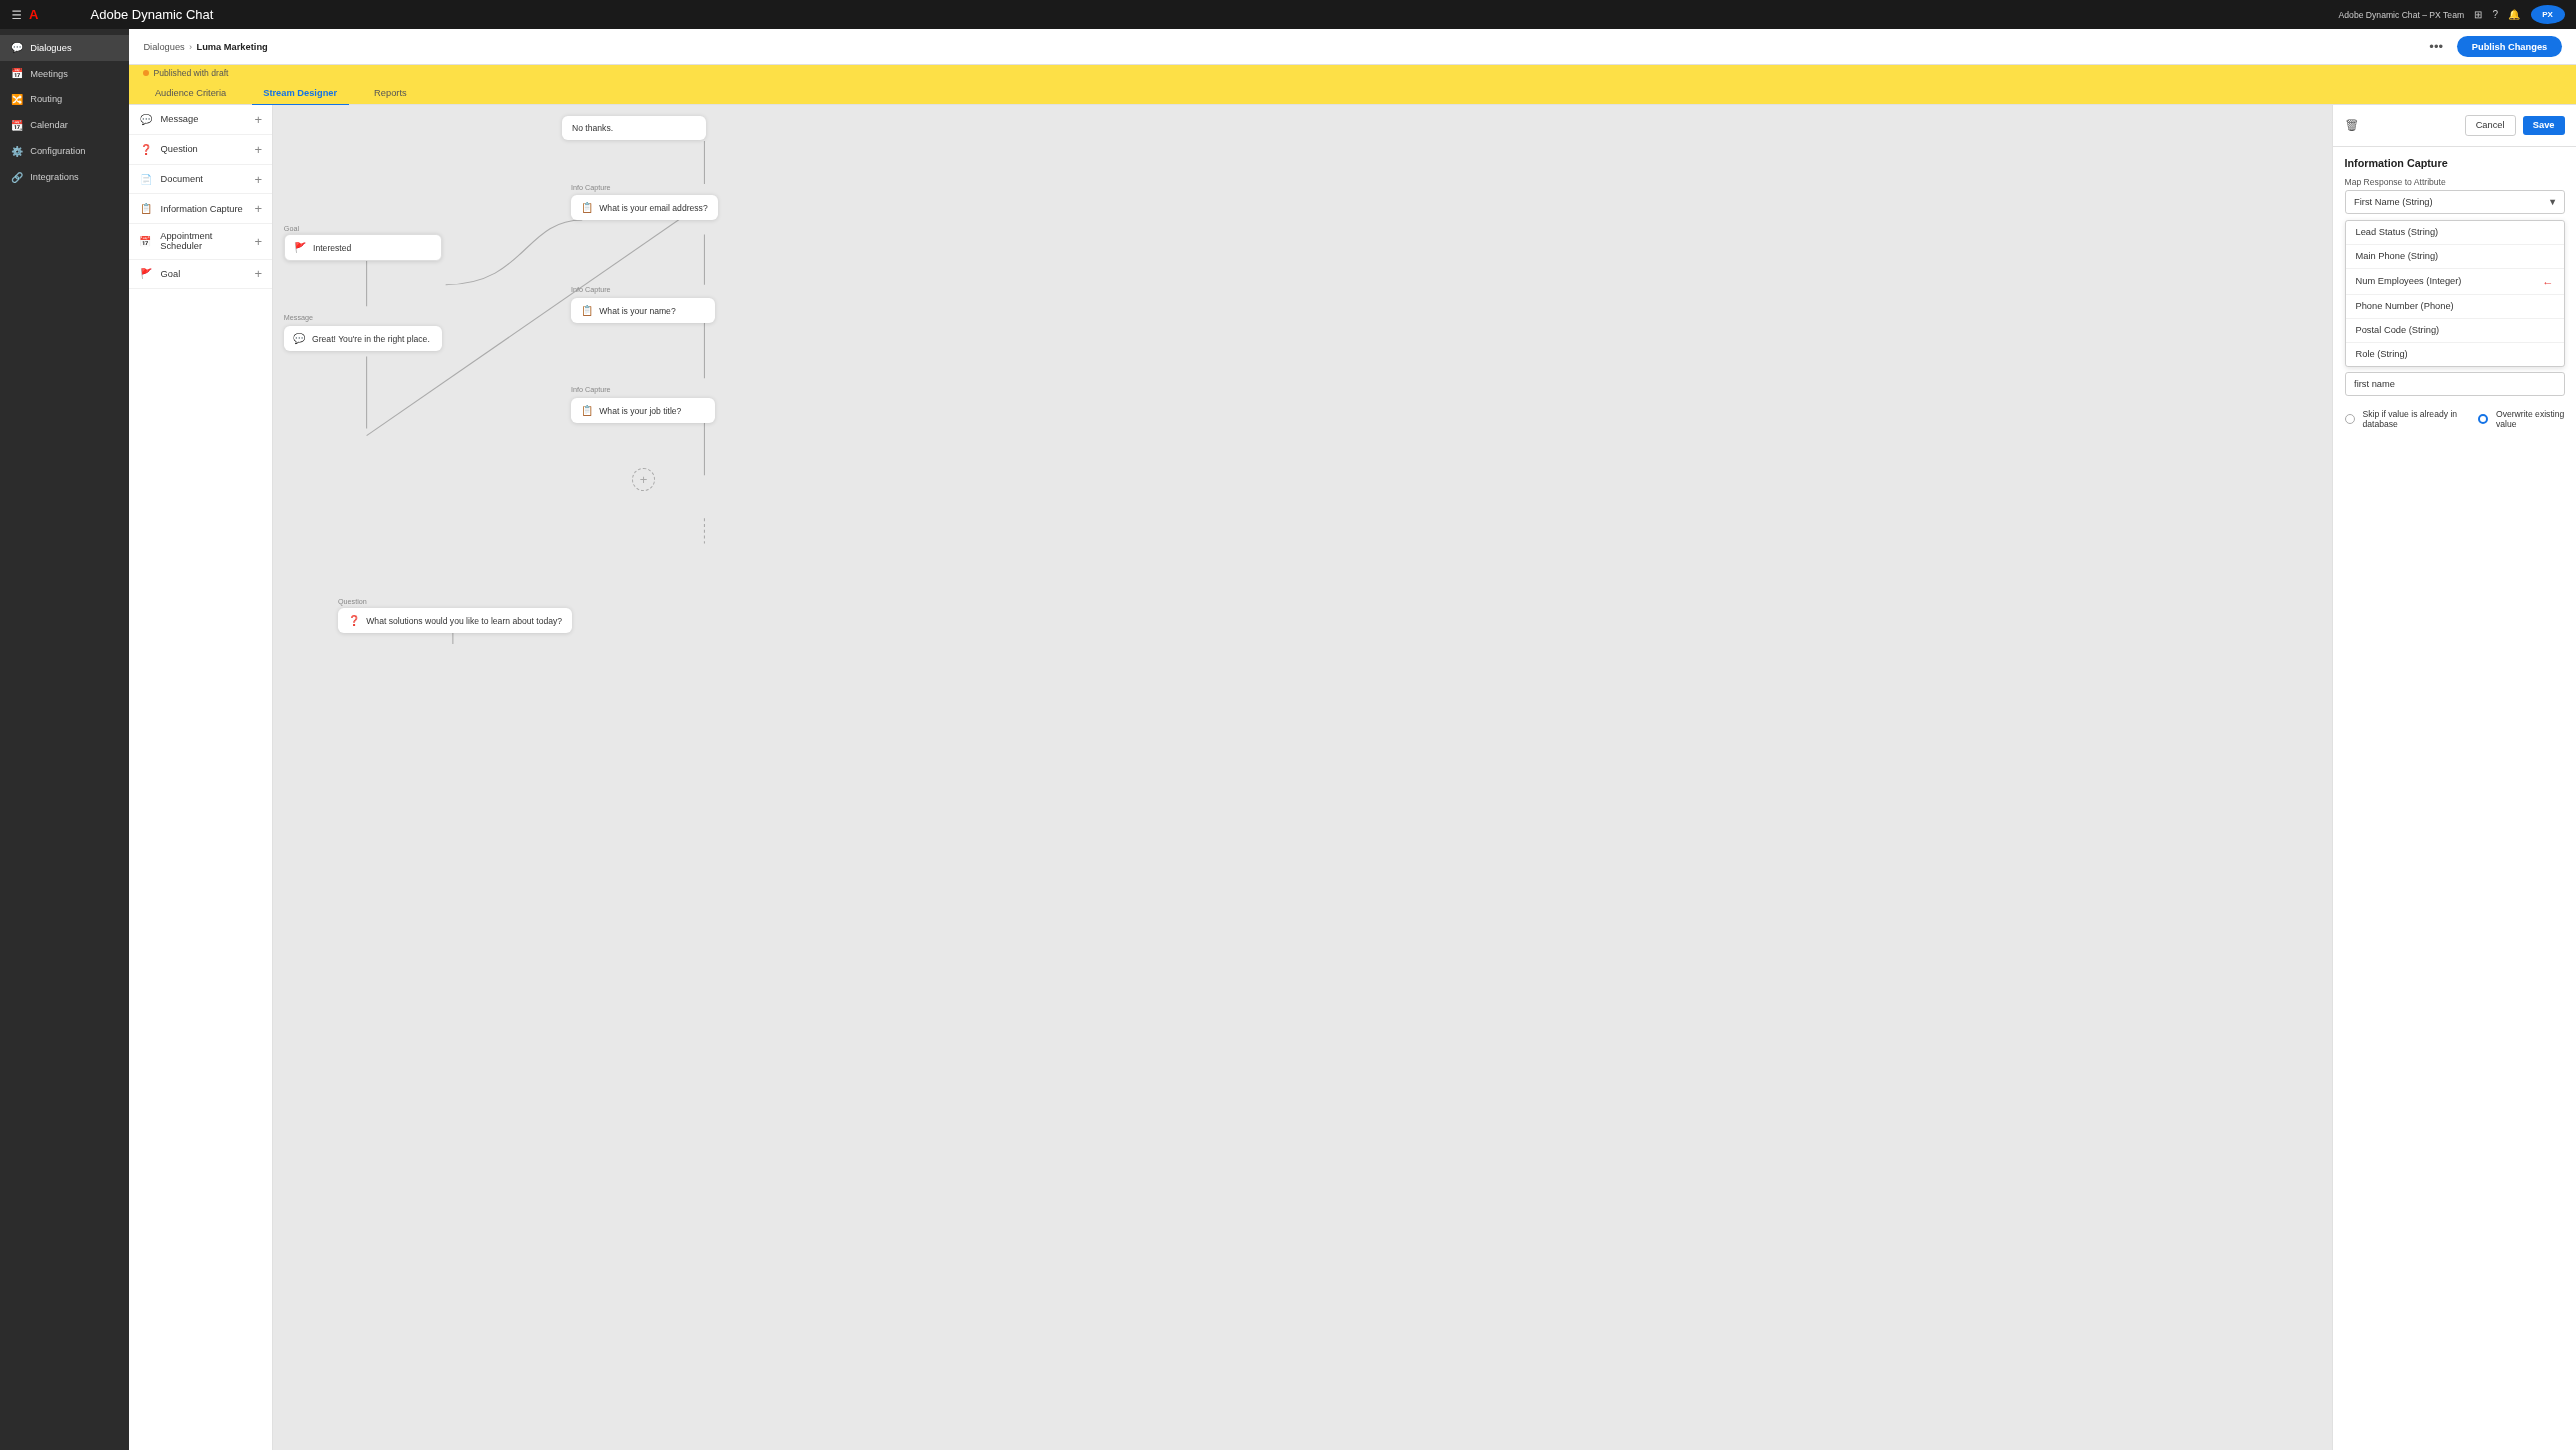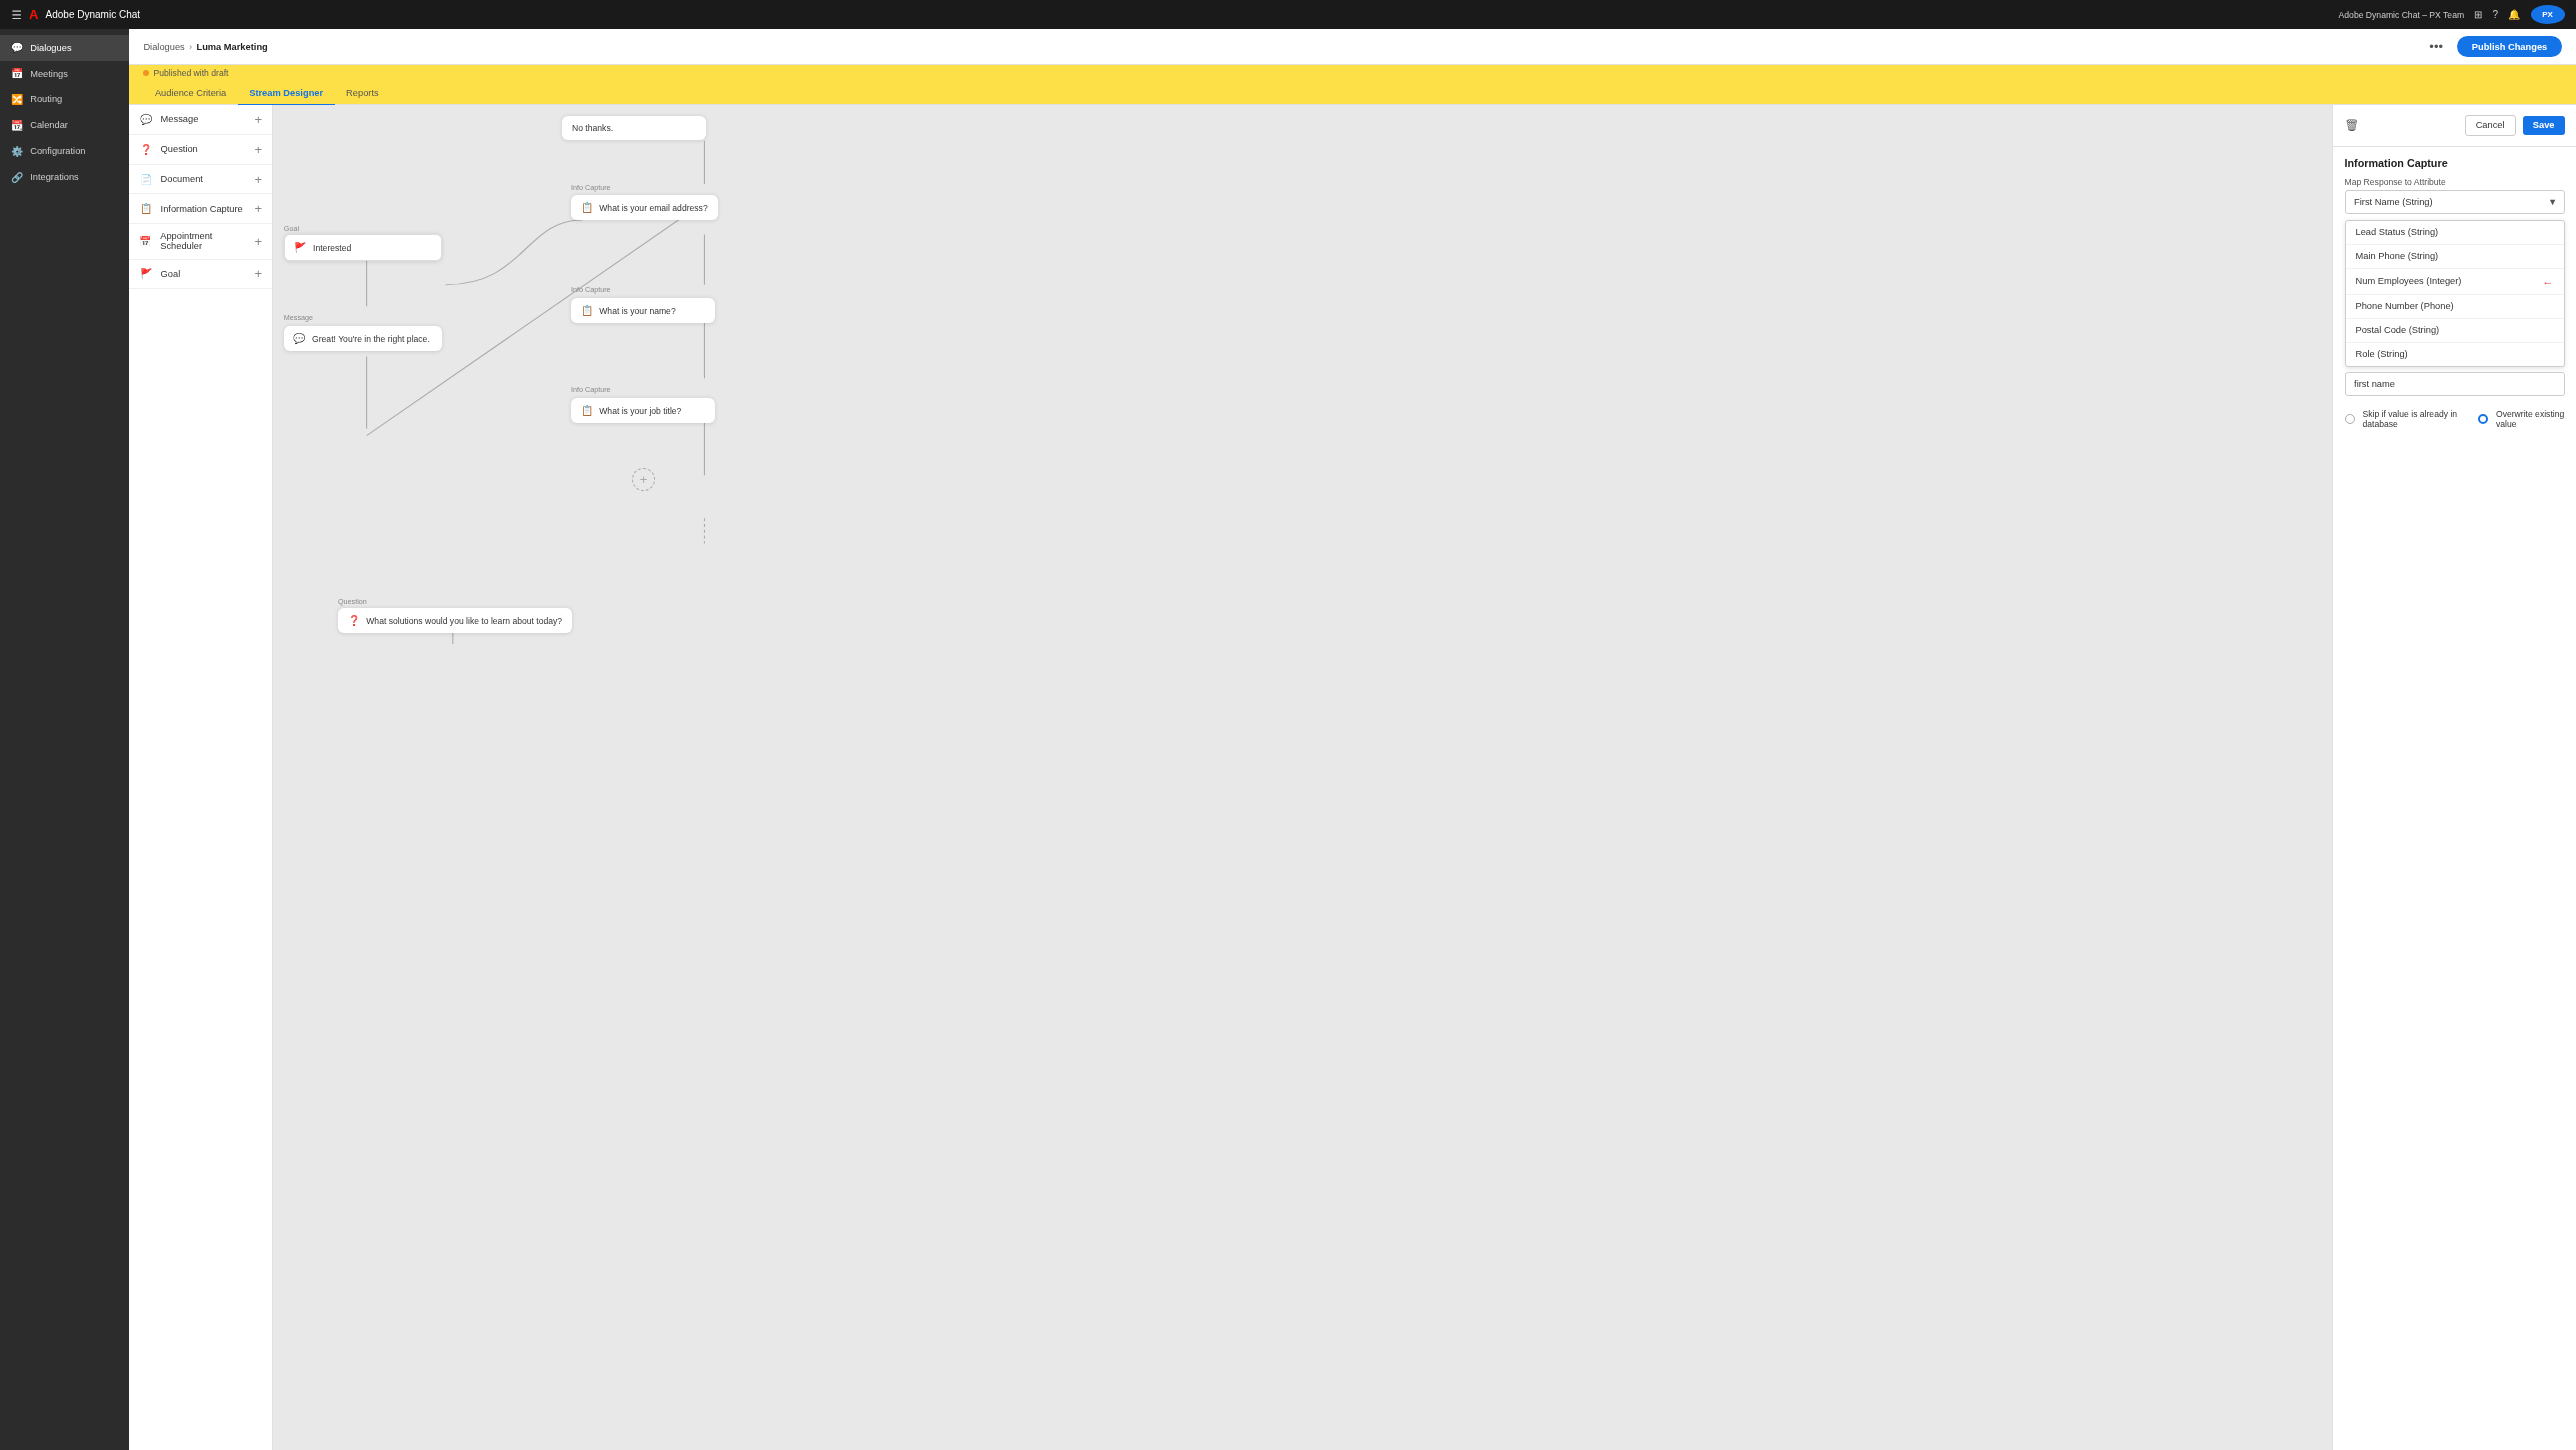--- a/index.html
+++ b/index.html
@@ -115,21 +115,21 @@
       width: 5.8px; height: 5.8px;
       border-radius: 50%;
       background: #f29423;
     }
     .status-text {
       font-size: 8.6px;
       color: #555;
     }
     .tabs {
       display: flex;
-      gap: 0;
+      gap: 14px;
       align-items: center;
     }
     .tab {
       padding: 5.8px 11.5px;
       cursor: pointer;
       font-size: 9.3px;
       color: #555;
       border-bottom: 1.4px solid transparent;
       margin-bottom: -0.7px;
     }
@@ -355,21 +355,22 @@
       align-items: center;
       gap: 7.2px;
     }
     .adobe-logo {
       color: #fa0f00;
       font-size: 13px;
       font-weight: 900;
     }
     .app-title {
       color: #fff;
-      font-size: 10px;
+      font-size: 13px;
+      margin-left: 45px;
     }
     .global-topbar-right {
       display: flex;
       align-items: center;
       gap: 10px;
       color: #ccc;
     }
     .topbar-icon {
       font-size: 10px;
       cursor: pointer;

